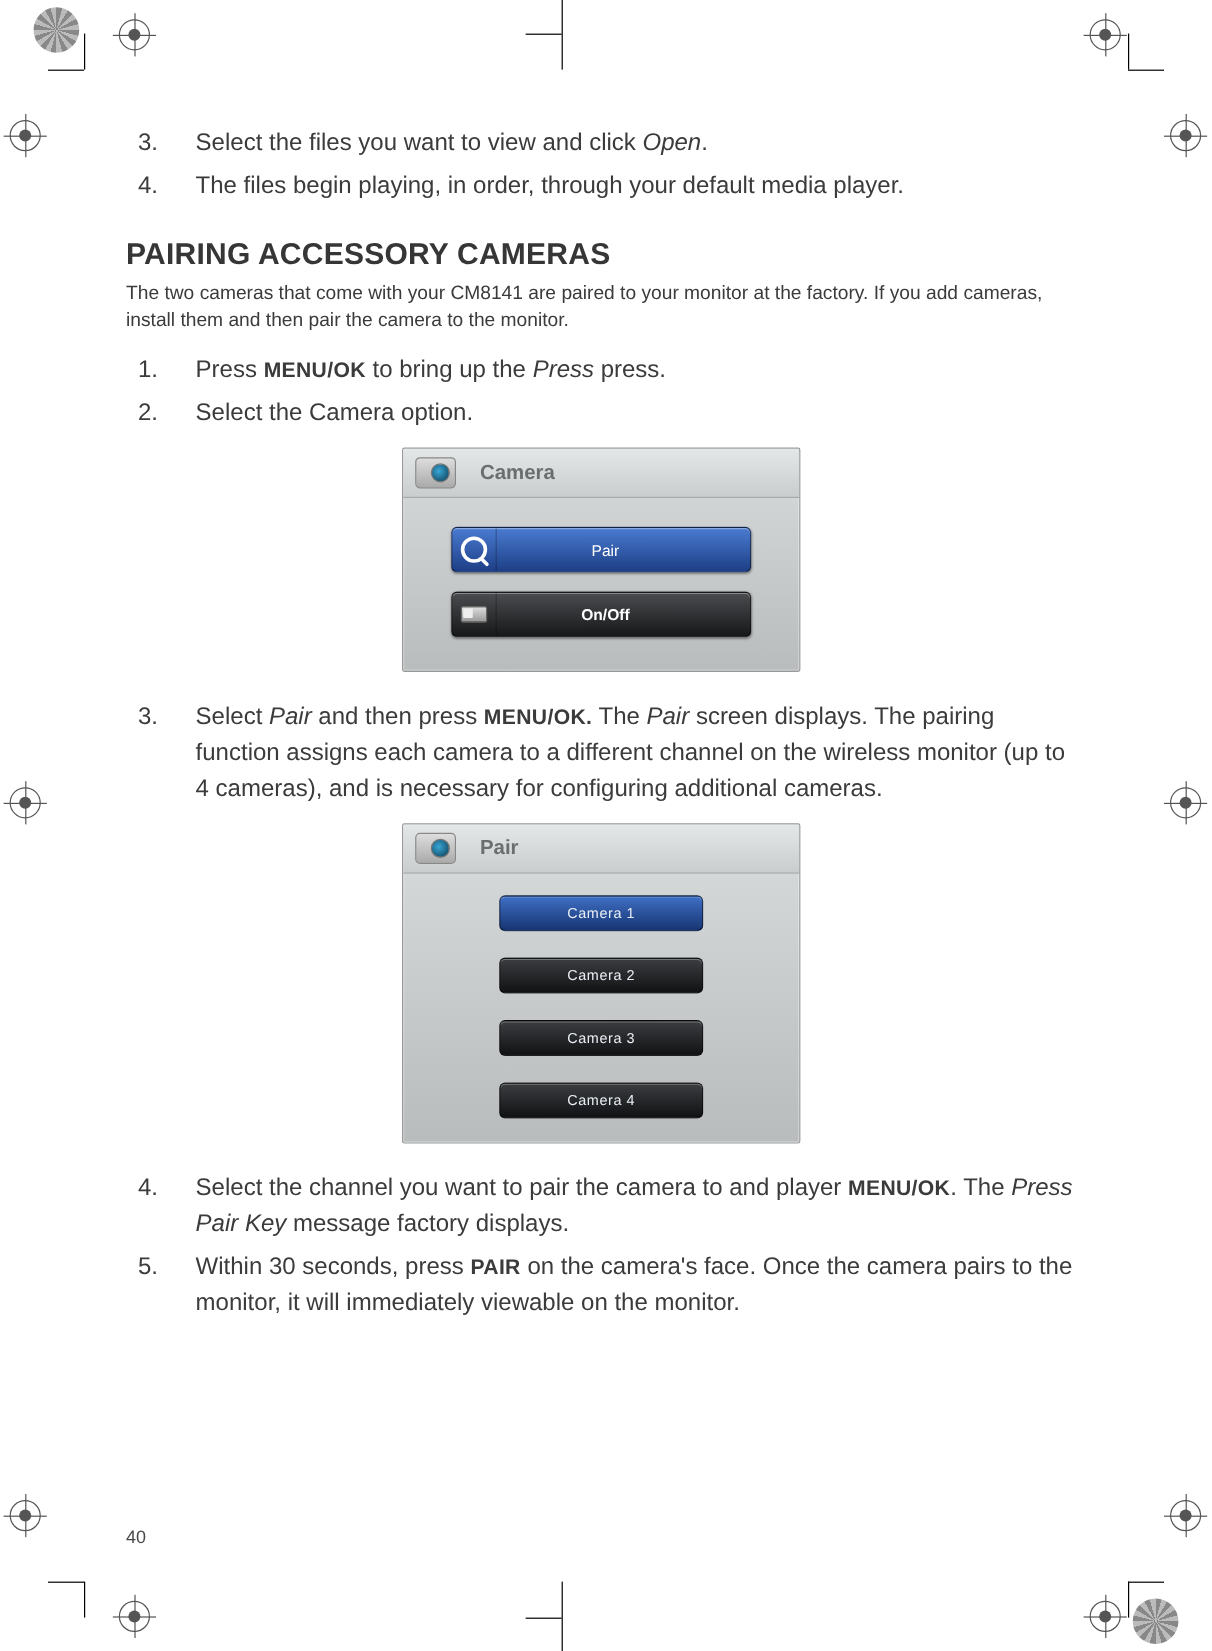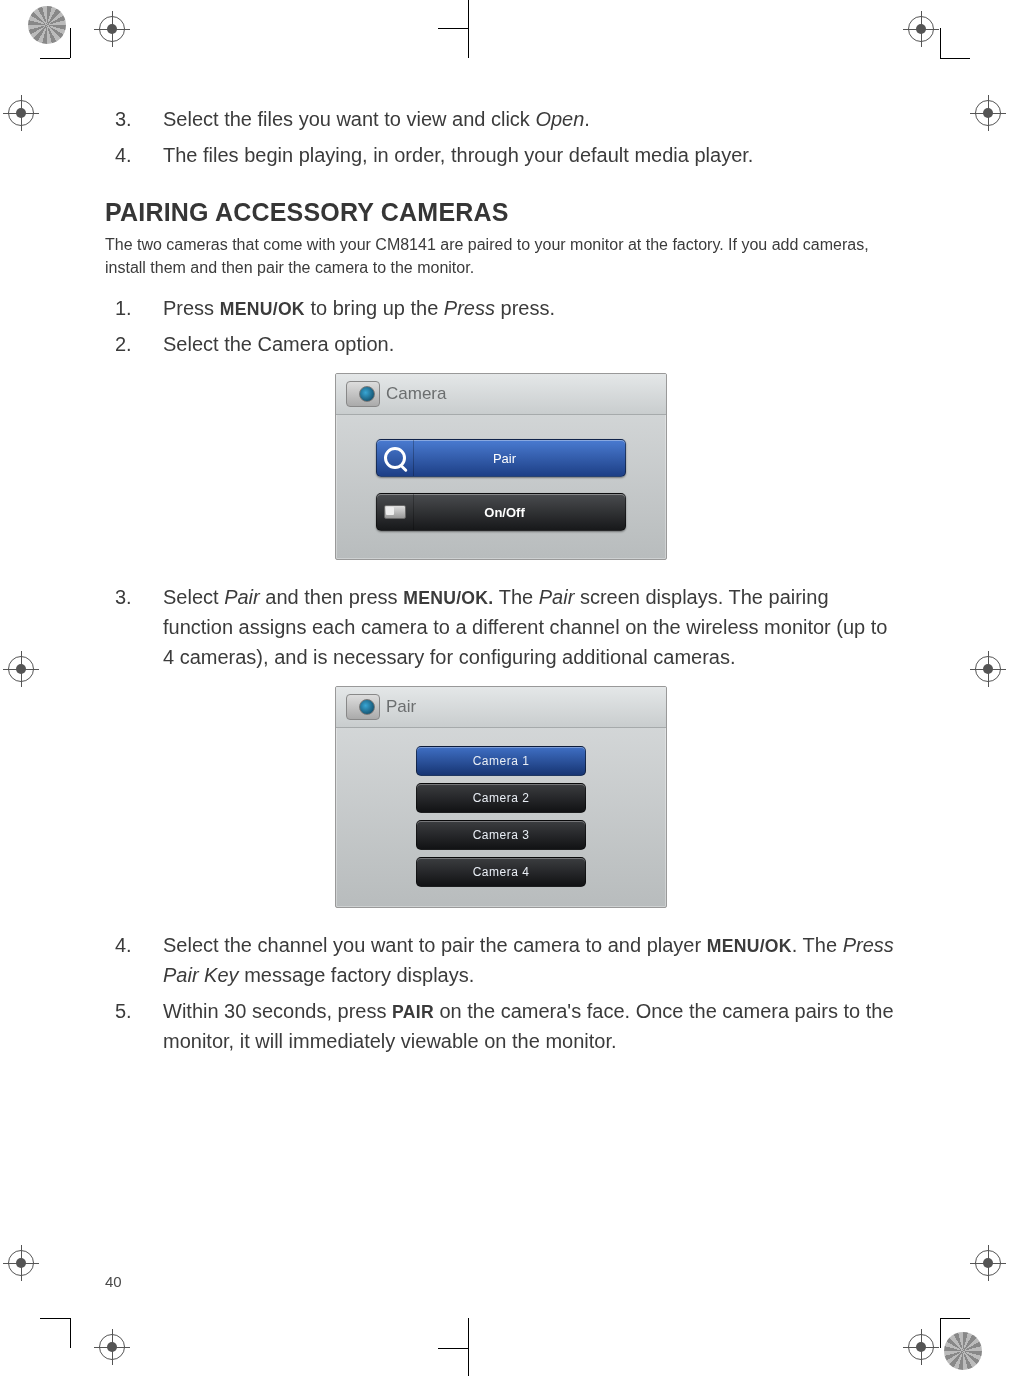--- a/index.html
+++ b/index.html
@@ -96,21 +96,22 @@
     box-shadow: inset 0 0 0 1px rgba(255,255,255,0.3);
     overflow: hidden;
   }
   .ss-header {
     display: flex;
     align-items: center;
     height: 40px;
     background: linear-gradient(#e4e7e8, #c9cdce);
     border-bottom: 1px solid #a6aaab;
     padding-left: 10px;
-    gap: 6px;
+    gap: 20px;
+    font-weight: bold;
   }
   .ss-header .cam-icon {
     width: 32px; height: 24px;
     background: linear-gradient(#ddd,#aaa);
     border-radius: 4px;
     position: relative;
     border: 1px solid #888;
   }
   .ss-header .cam-icon::after {
     content: "";
@@ -161,21 +162,21 @@
   .toggle-icon {
     width: 20px; height: 12px; background: linear-gradient(#ddd,#999);
     border-radius: 2px; border: 1px solid #666; position: relative;
   }
   .toggle-icon::after {
     content: ""; position: absolute; left: 1px; top: 1px; width: 8px; height: 8px;
     background: #eee; border-radius: 1px;
   }
   .ss-body.cam-list {
     padding: 18px 80px 20px 80px;
-    gap: 7px;
+    gap: 22px;
   }
   .cam-item {
     height: 28px;
     border-radius: 5px;
     display: flex; align-items: center; justify-content: center;
     font-size: 12px;
     color: #e9eef5;
     border: 1px solid rgba(0,0,0,0.5);
     box-shadow: inset 0 1px 0 rgba(255,255,255,0.3);
     letter-spacing: 0.5px;

